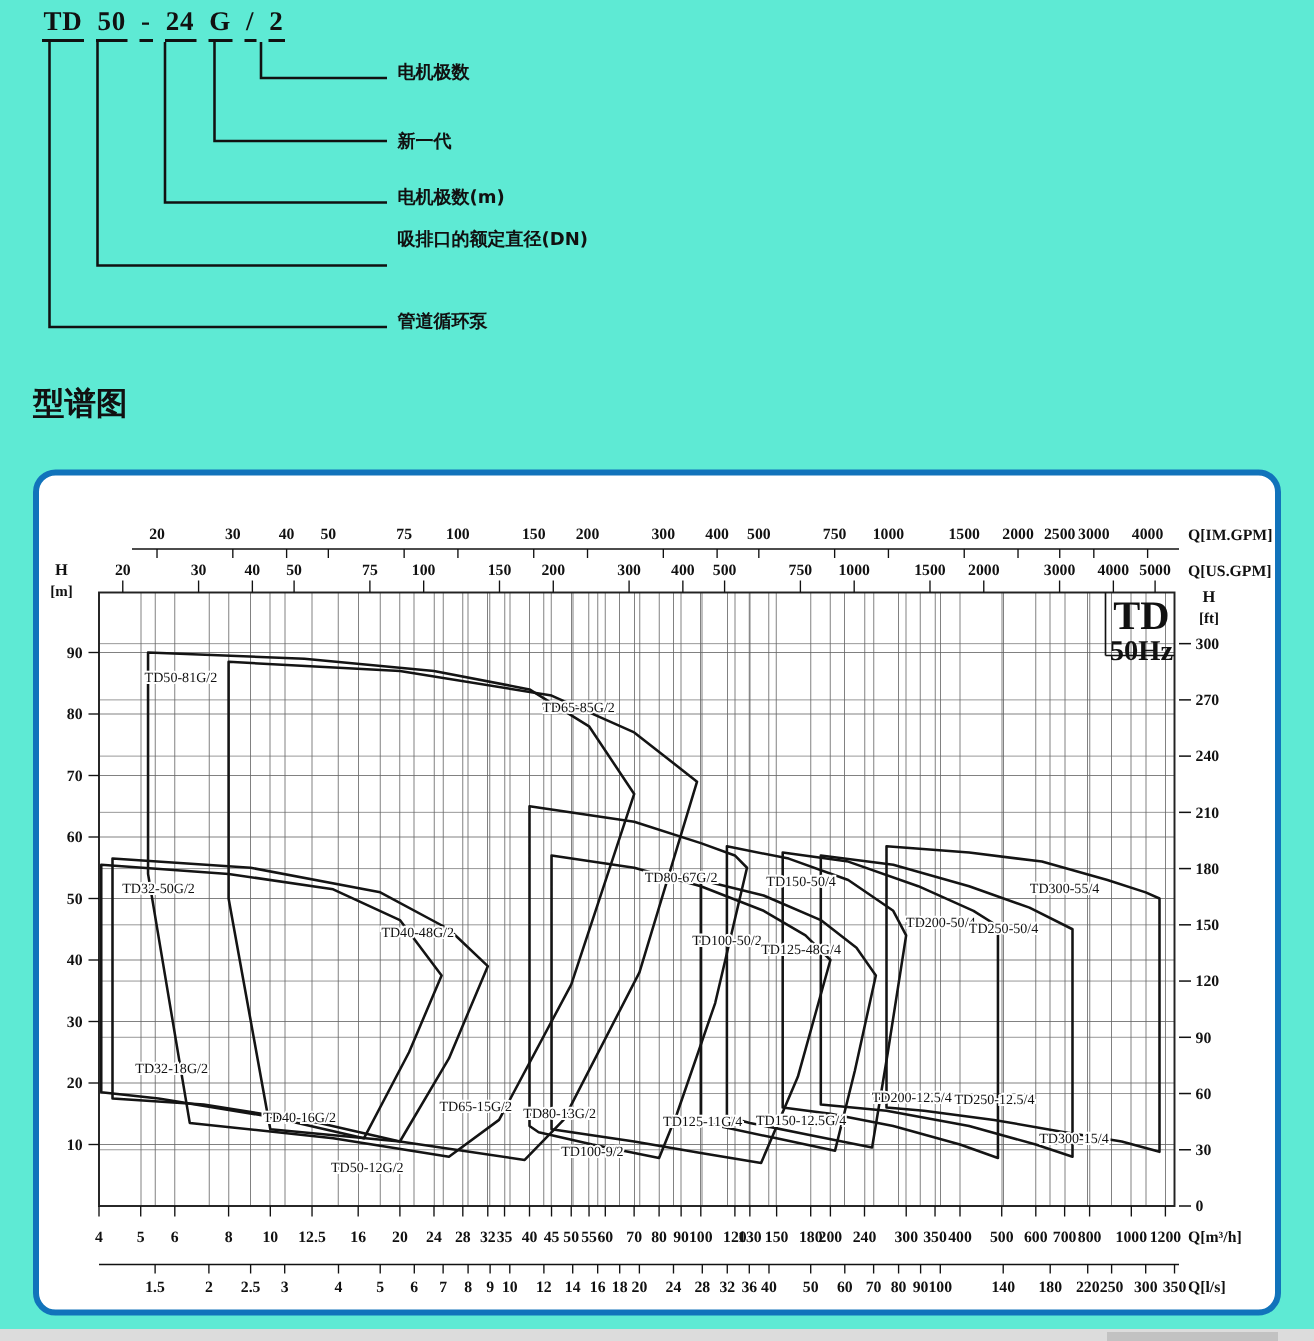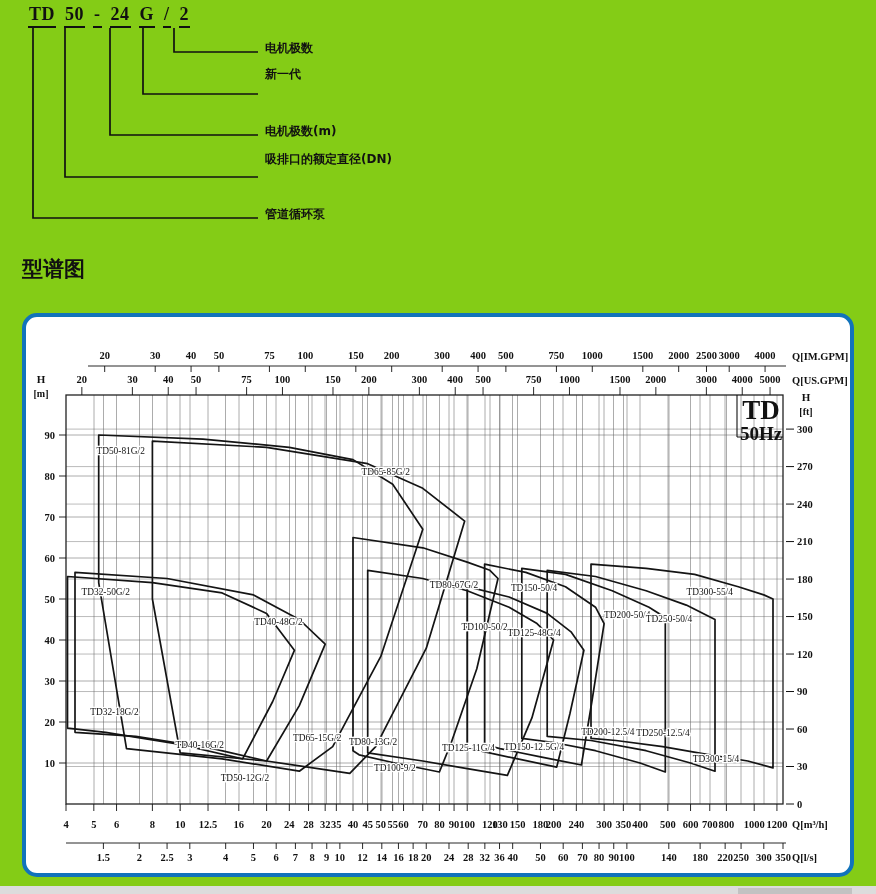--- a/index.html
+++ b/index.html
@@ -1,16 +1,16 @@
 <!DOCTYPE html>
 <html><head>
 <meta charset="utf-8">
 <style>
   html,body{margin:0;padding:0;background:#fff;}
-  .page{position:relative;width:876px;height:894px;background:#84cc16;overflow:hidden;
+  .page{position:relative;width:876px;height:894px;background:#5eead4;overflow:hidden;
         font-family:"Liberation Serif","DejaVu Serif",serif;color:#111;}
   .code-row{position:absolute;left:28px;top:5px;display:flex;gap:8px;
             font-size:18px;font-weight:bold;letter-spacing:.5px;}
   .code-token{border-bottom:2px solid #111;padding:0 1px 1px 1px;line-height:1.1;}
   .legend-label{position:absolute;left:265px;font-size:12px;font-weight:bold;white-space:nowrap;
                 font-family:"DejaVu Sans","Liberation Sans",sans-serif;}
   .section-title{position:absolute;left:22px;top:255px;font-size:21px;font-weight:bold;
                  font-family:Liberation Serif, serif;}
   .chart-box{position:absolute;left:22px;top:313px;width:824px;height:556px;
              border:4px solid #1173bb;border-radius:15px;background:#fff;}
@@ -37,21 +37,21 @@
       </div>
     <svg class="bracket-svg" id="bracket-svg" width="300" height="240" viewBox="0 0 300 240">
         <path d="M 174 28 V 52 H 258" fill="none" stroke="#111" stroke-width="1.7"></path>
         <path d="M 143 28 V 94 H 258" fill="none" stroke="#111" stroke-width="1.7"></path>
         <path d="M 110 28 V 135 H 258" fill="none" stroke="#111" stroke-width="1.7"></path>
         <path d="M 65 28 V 177 H 258" fill="none" stroke="#111" stroke-width="1.7"></path>
         <path d="M 33 28 V 218 H 258" fill="none" stroke="#111" stroke-width="1.7"></path>
       </svg>
     <div id="legend-labels">
         <div class="legend-label" style="top: 40px;">电机极数</div>
-        <div class="legend-label" style="top: 66px;">新一代</div>
+        <div class="legend-label" style="top: 86px;">新一代</div>
         <div class="legend-label" style="top: 123px;">电机极数(m)</div>
         <div class="legend-label" style="top: 151px;">吸排口的额定直径(DN)</div>
         <div class="legend-label" style="top: 206px;">管道循环泵</div>
       </div>
   </div>
 
   <div class="section-title">型谱图</div>
 
   <div class="chart-box"></div>
   <svg class="chart-svg" id="chart-svg" width="832" height="564" viewBox="22 313 832 564">

